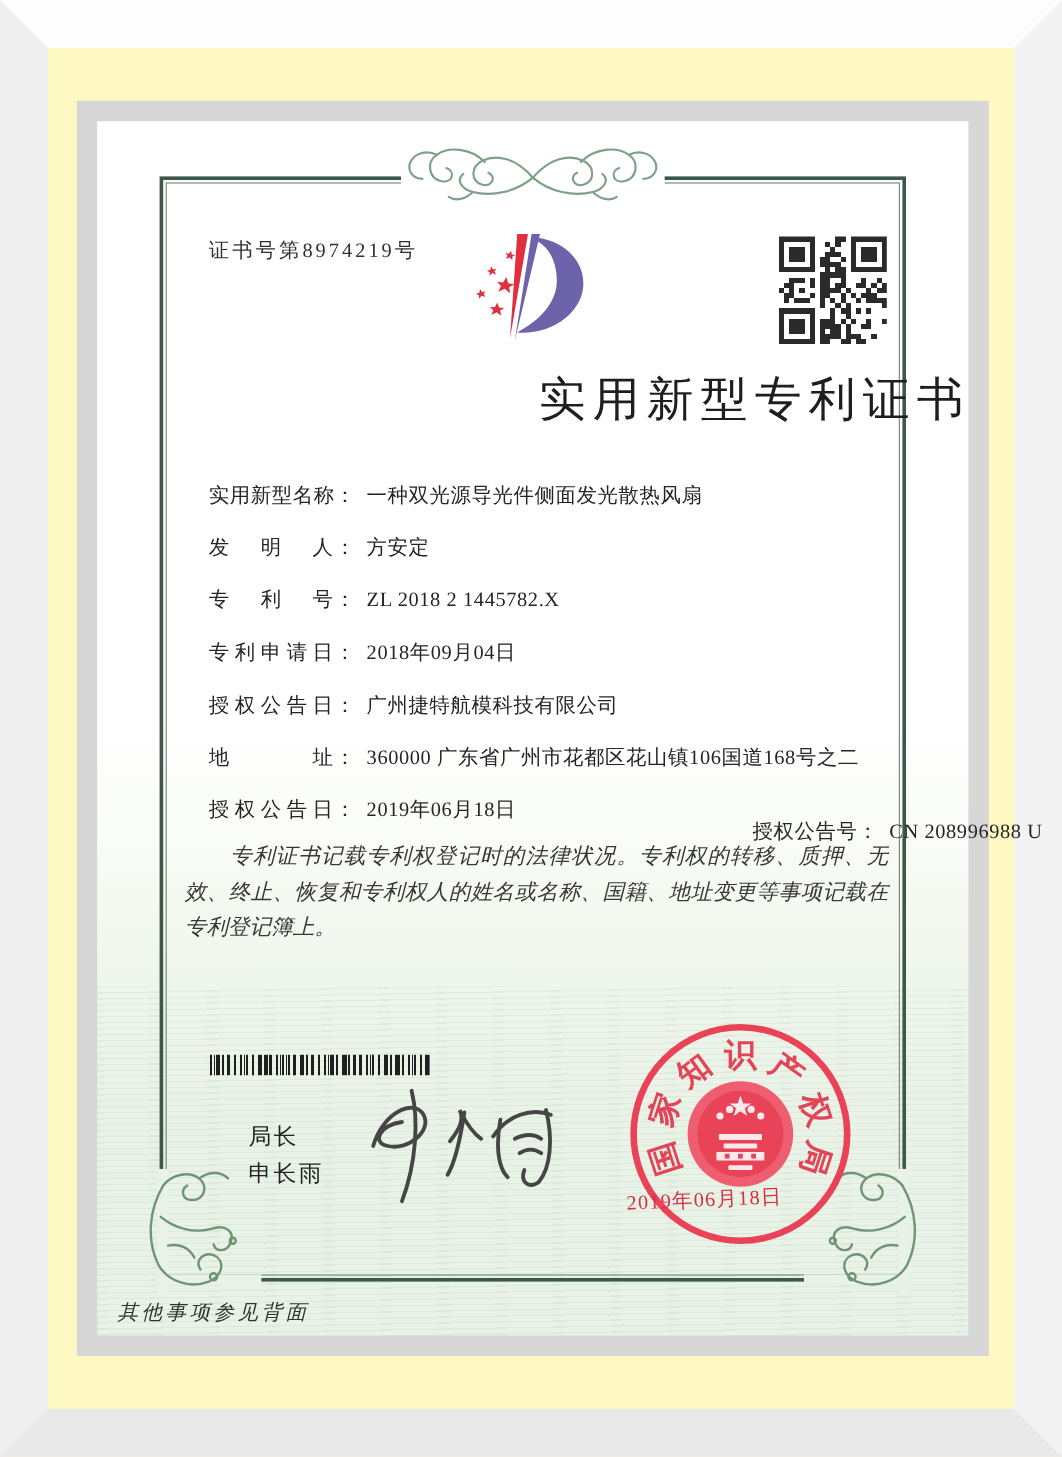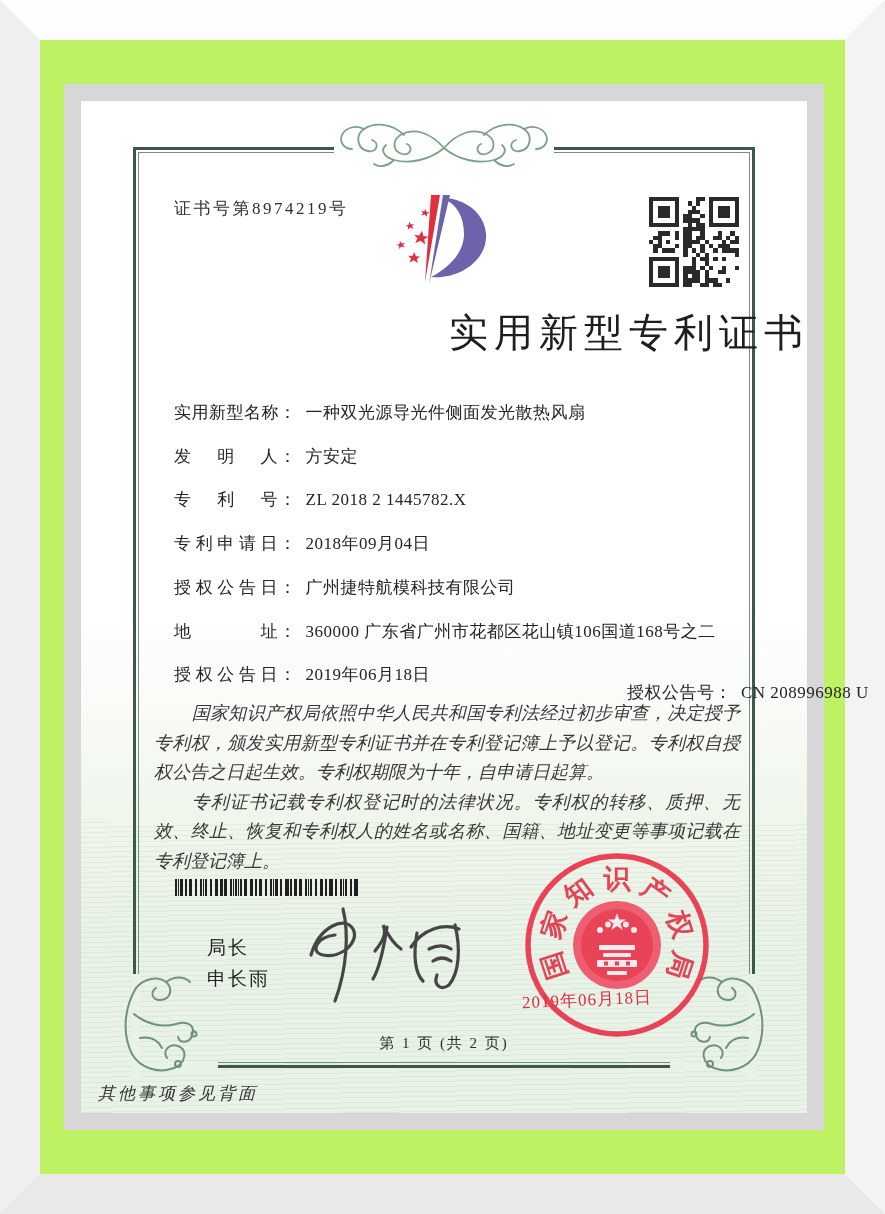--- a/index.html
+++ b/index.html
@@ -1,16 +1,16 @@
 <!DOCTYPE html>
 <html><head>
 <meta charset="utf-8">
 <style>
   html,body{margin:0;padding:0;background:#ffffff;}
-  .page{position:relative;width:885px;height:1214px;background:#bef264;overflow:hidden;
+  .page{position:relative;width:885px;height:1214px;background:#fef9c3;overflow:hidden;
         font-family:"Liberation Serif","DejaVu Serif",serif;color:#2b2b2b;
         box-shadow:inset 6px 0 0 #e9e9e9, inset 0 -7px 0 #e6e6e6, inset -3px 0 0 #f2f2f2;}
   
   .bevel{position:absolute;inset:0;border:40px solid;
          border-color:#fdfdfd #f3f3f3 #e9e9e9 #efefef;pointer-events:none;}
   .gray-band{position:absolute;left:64px;top:84px;width:760px;height:1046px;background:#d7d7d7;}
   .paper{position:absolute;left:81px;top:101px;width:726px;height:1012px;
          background:linear-gradient(180deg,#ffffff 0%,#ffffff 50%,#f8fbf6 60%,#eef5ea 72%,#e9f2e7 84%,#e8f2e6 100%);}
   .guilloche{position:absolute;left:81px;top:822px;width:726px;height:291px;opacity:.55;
          background:repeating-linear-gradient(179deg,rgba(128,175,130,.22) 0 1px,rgba(255,255,255,0) 1px 5px);}
@@ -278,21 +278,20 @@
   </div>
   <div class="frow" style="top:620px">
     <span class="flabel">地址</span><span class="fcolon">：</span><span class="fval">360000 广东省广州市花都区花山镇106国道168号之二</span>
   </div>
   <div class="frow" style="top:663px">
     <span class="flabel">授权公告日</span><span class="fcolon">：</span><span class="fval">2019年06月18日</span>
     <span class="g2"><span>授权公告号</span><span>：</span><span class="fval">CN 208996988 U</span></span>
   </div>
 
   <div class="paras">
-    <p>国家知识产权局依照中华人民共和国专利法经过初步审查，决定授予专利权，颁发实用新型专利证书并在专利登记簿上予以登记。专利权自授权公告之日起生效。专利权期限为十年，自申请日起算。</p>
     <p>专利证书记载专利权登记时的法律状况。专利权的转移、质押、无效、终止、恢复和专利权人的姓名或名称、国籍、地址变更等事项记载在专利登记簿上。</p>
   </div>
 
   <div class="barcode"></div>
 
   <div class="signer">
     <div>局长</div>
     <div>申长雨</div>
   </div>
 
@@ -339,16 +338,15 @@
         <span style="transform: rotate(-72deg) translateY(-66px);">家</span>
         <span style="transform: rotate(-36deg) translateY(-66px);">知</span>
         <span style="transform: rotate(0deg) translateY(-66px);">识</span>
         <span style="transform: rotate(36deg) translateY(-66px);">产</span>
         <span style="transform: rotate(72deg) translateY(-66px);">权</span>
         <span style="transform: rotate(108deg) translateY(-66px);">局</span>
       </div>
   </div>
   <div class="seal-date">2019年06月18日</div>
 
-  <div class="pageinfo">第 1 页 (共 2 页)</div>
   <div class="footnote">其他事项参见背面</div>
 
 </div>
 
 </body></html>

